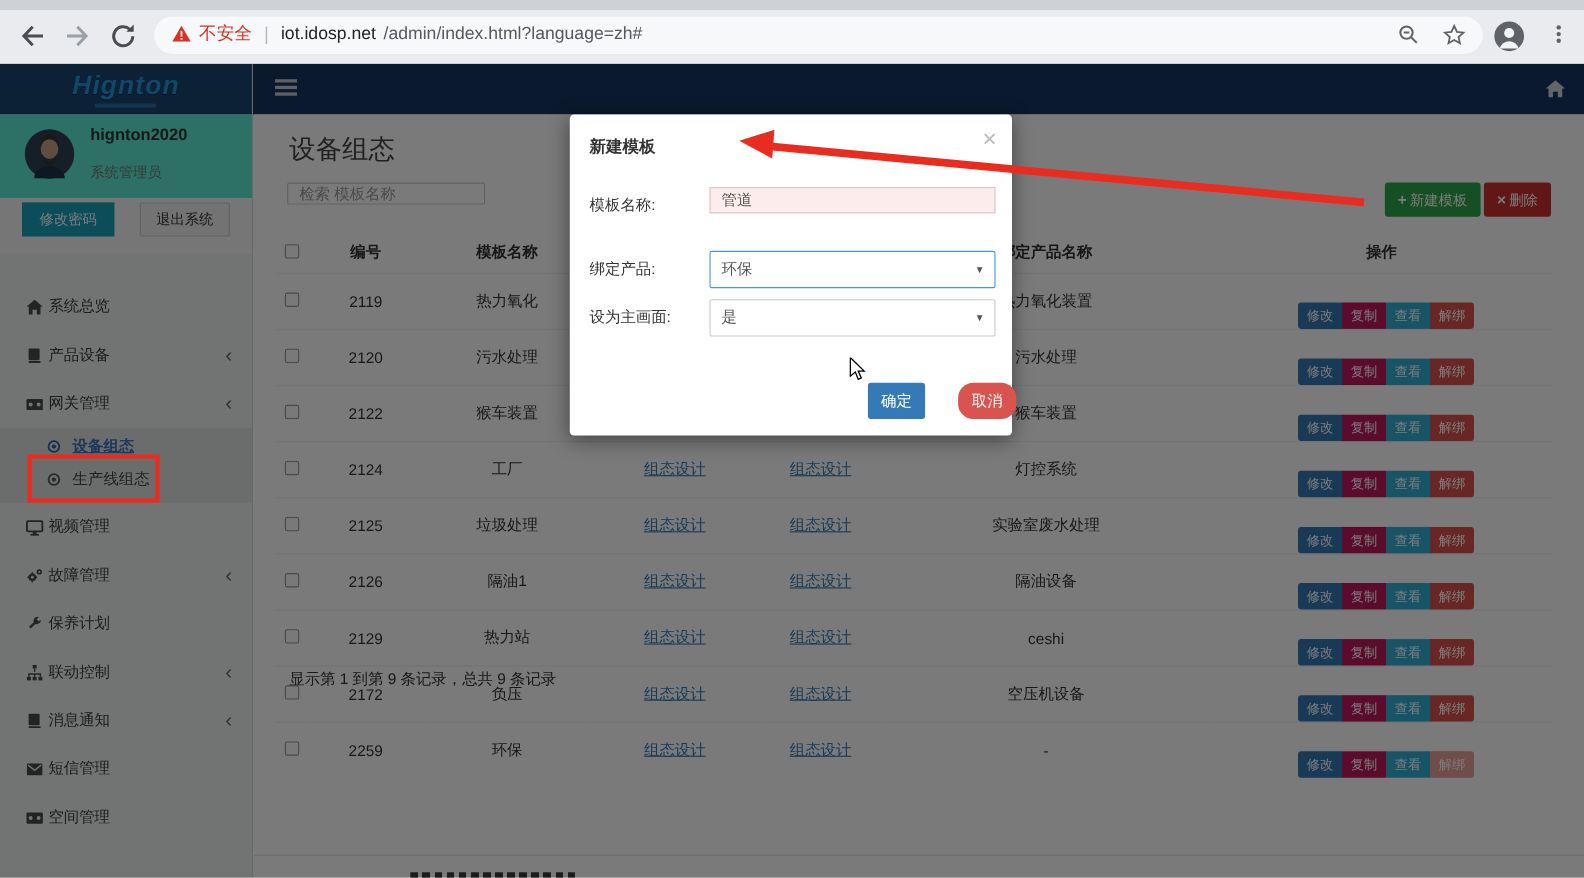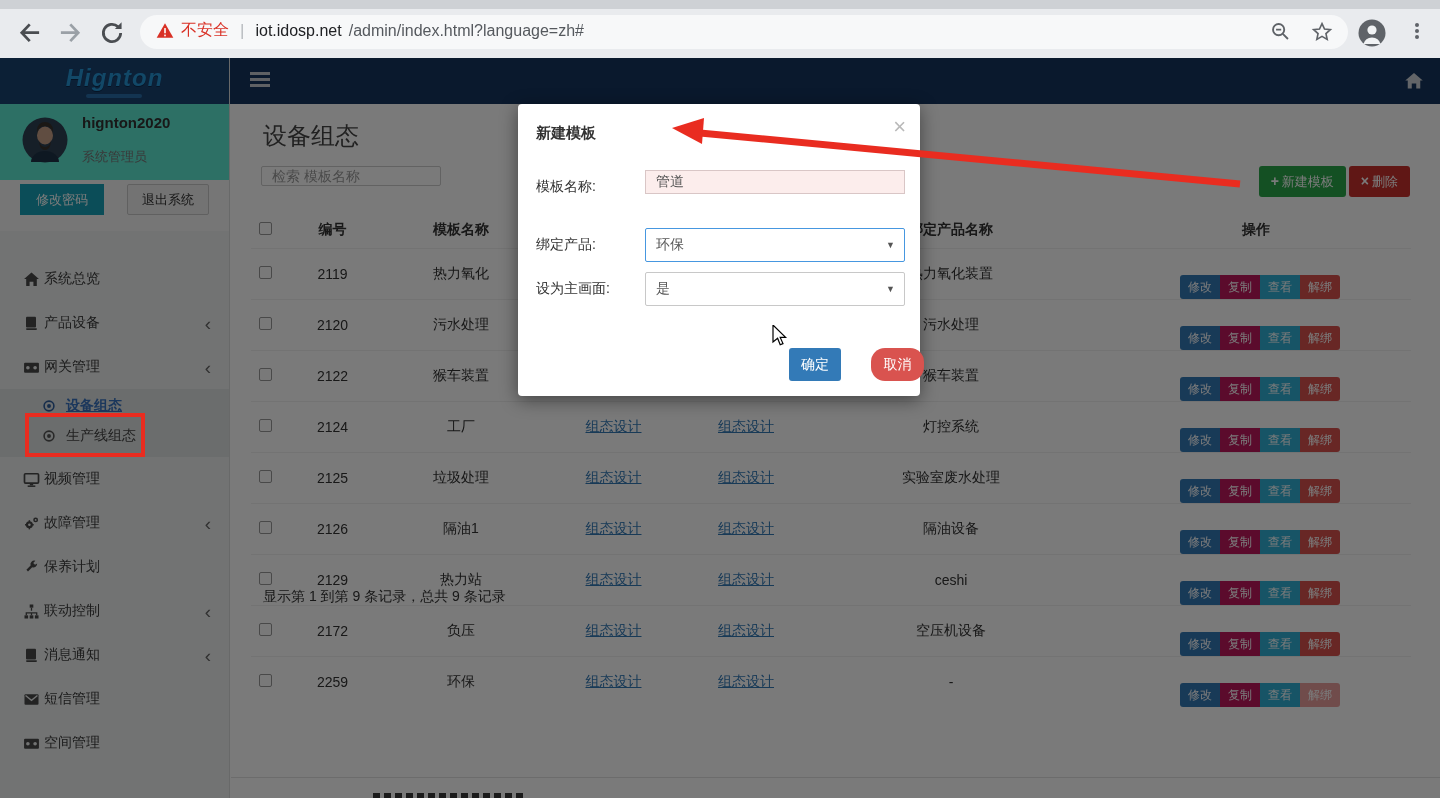--- a/index.html
+++ b/index.html
@@ -66,21 +66,21 @@
   .cb { display:inline-block; width:13px; height:13px; border:1px solid #9a9a9a; border-radius:2px; background:#fdfdfd; cursor:pointer; }
   td.c-ops { text-align:left; padding-left:8px; }
   .opbtn { display:inline-block; height:24px; line-height:24px; padding:0 8px; font-size:12px; color:#fff; cursor:pointer; }
   .opbtn:first-child { border-radius:3px 0 0 3px; }
   .opbtn:last-child { border-radius:0 3px 3px 0; }
   .b-edit { background:#337ab7;margin-top:26px; }
   .b-copy { background:#be185d; }
   .b-view { background:#31b0d5; }
   .b-unbind { background:#d9534f; }
   .b-unbind.disabled { opacity:.55; }
-  .summary { position:absolute; left:32px; top:484px; font-size:14px; color:#333; }
+  .summary { position:absolute; left:32px; top:505px; font-size:14px; color:#333; }
   .footer-line { position:absolute; left:0; right:0; bottom:20px; border-top:1px solid #e2e2e2; }
   .footer-partial { position:absolute; left:142px; bottom:0; width:150px; height:5px;
      background:repeating-linear-gradient(90deg,#3a3a3a 0 7px,transparent 7px 11px); }
 
   
   .backdrop { position:absolute; top:58px; left:0; width:1440px; height:740px; background:rgba(0,0,0,0.52); z-index:20; }
   .modal { position:absolute; left:518px; top:104px; width:402px; height:292px; background:#fff; z-index:30;
            border-radius:4px; box-shadow:0 4px 18px rgba(0,0,0,.45); }
   .modal-title { position:absolute; left:18px; top:20px; font-size:15px; font-weight:bold; color:#333; }
   .modal-close { position:absolute; right:14px; top:12px; font-size:22px; color:#b9b9b9; cursor:pointer; line-height:1; }

